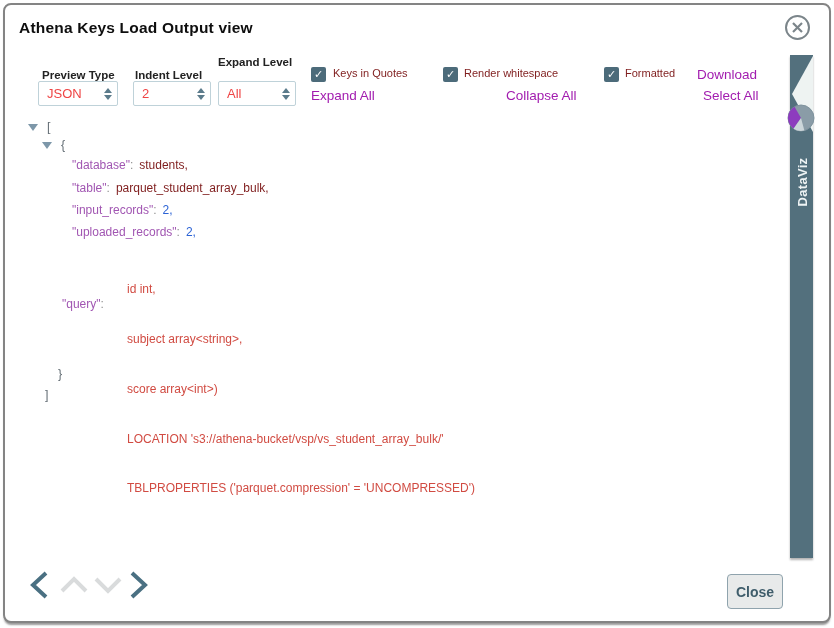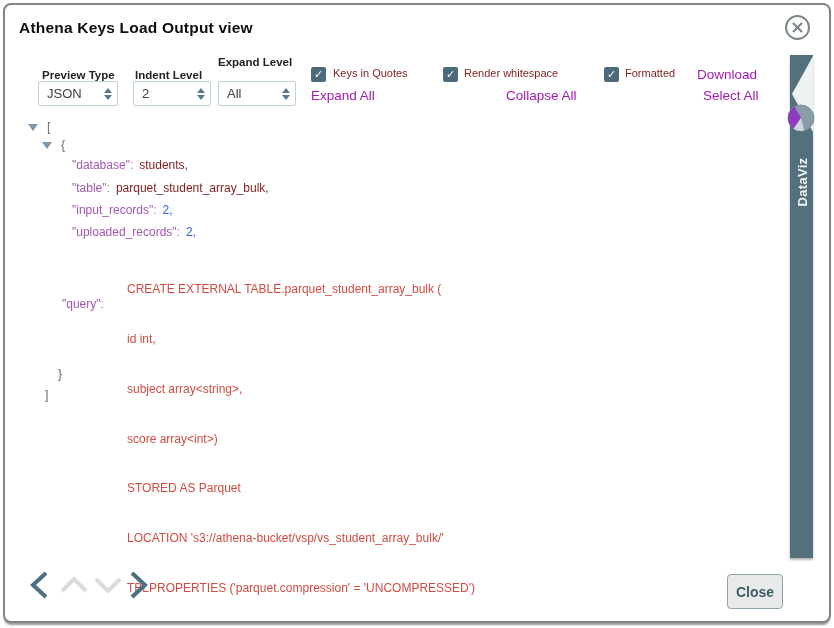--- a/index.html
+++ b/index.html
@@ -8,21 +8,21 @@
   .dialog{position:absolute;left:3px;top:3px;width:824px;height:616px;
     background:#fff;border:2px solid #848484;border-radius:8px;
     box-shadow:0 3px 2px -1px rgba(70,70,70,.55);}
   .abs{position:absolute;}
   .title{left:19px;top:19px;font-size:15.5px;font-weight:700;color:#0e0e0e;letter-spacing:.2px;}
 
   
   .field-label{font-size:11.5px;font-weight:700;color:#222;}
   .selectbox{height:25px;border:1px solid #bfd2d9;border-radius:2px;background:#fff;
     display:flex;align-items:center;justify-content:space-between;padding:0 5px 0 8px;box-sizing:border-box;}
-  .select-value{font-size:13px;color:#404040;}
+  .select-value{font-size:13px;color:#ef4444;}
   .stepper{display:flex;flex-direction:column;gap:2px;align-items:center;}
   .tri-up{width:0;height:0;border-left:4px solid transparent;border-right:4px solid transparent;border-bottom:5px solid #5b7b8b;}
   .tri-dn{width:0;height:0;border-left:4px solid transparent;border-right:4px solid transparent;border-top:5px solid #5b7b8b;}
 
   
   .cb{width:15px;height:15px;background:#4c6b7a;border-radius:2px;color:#fff;
     font-size:11px;line-height:15px;text-align:center;display:block;}
   .cb-label{font-size:11px;color:#7f1d1d;}
   .graylink{font-size:13.5px;color:#a21caf;}
 
@@ -139,25 +139,23 @@
     <span class="tkey">"uploaded_records"</span>
       <span class="tcolon">:</span>
     <span class="num">2,</span>
   </div>
 
   <div class="trow" style="left:62px;top:297px">
     <span class="tkey">"query"</span>
       <span class="tcolon">:</span>
   </div>
   <div class="qblock" style="left:127px;top:248px">
-    <div>CREATE EXTERNAL TABLE.parquet_student_array_bulk (</div>
     <div>id int,</div>
     <div>subject array&lt;string&gt;,</div>
     <div>score array&lt;int&gt;)</div>
-    <div>STORED AS Parquet</div>
     <div>LOCATION 's3://athena-bucket/vsp/vs_student_array_bulk/'</div>
     <div>TBLPROPERTIES ('parquet.compression' = 'UNCOMPRESSED')</div>
   </div>
 
   <div class="trow" style="left:58px;top:367px">
     <span class="brace">}</span>
   </div>
   <div class="trow" style="left:45px;top:388px">
     <span class="brace">]</span>
   </div>

